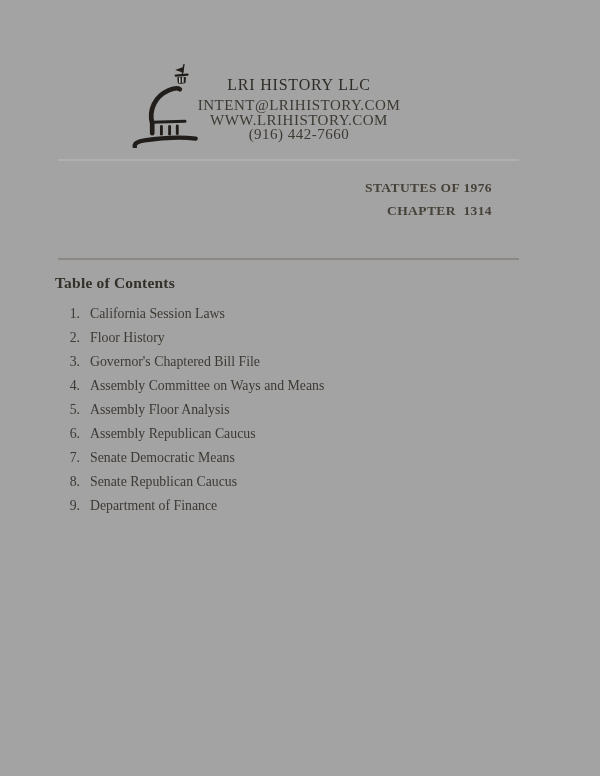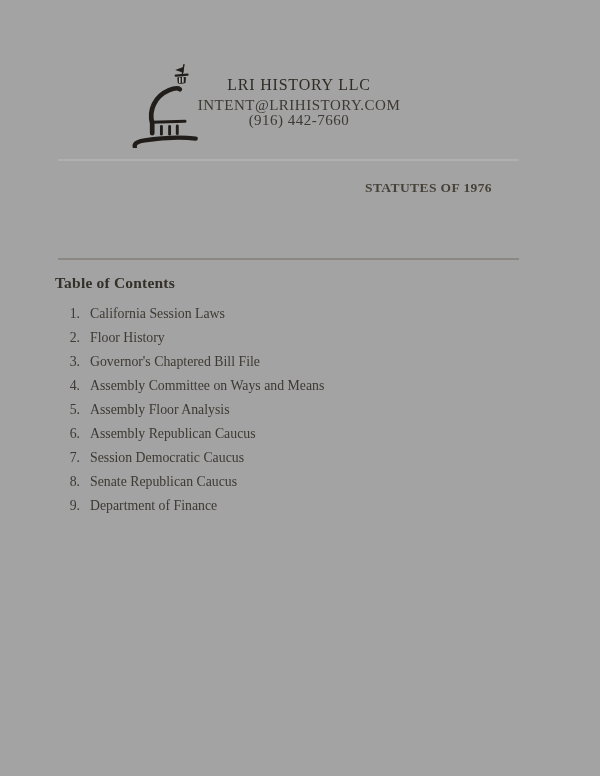--- a/index.html
+++ b/index.html
@@ -122,28 +122,30 @@
         <path d="M29.5,65 L29.5,72.5" stroke-width="2.8"></path>
         <path d="M37.5,65 L37.5,72.5" stroke-width="2.8"></path>
         <path d="M45,64.5 L45,72" stroke-width="2.8"></path>
 
         <path d="M3.5,85 C2.5,81.5 7,79.5 13,78.6 C30,76 48,75.2 63,76.8" stroke-width="4.2"></path>
       </svg>
     </div>
     <div class="letterhead-text">
       <div class="company-name">LRI HISTORY LLC</div>
       <div class="contact-line">INTENT@LRIHISTORY.COM</div>
+      <div class="contact-line">WWW.LRIHISTORY.COM</div>
       <div class="contact-line">(916) 442-7660</div>
     </div>
   </header>
 
   <div class="rule rule-top"></div>
 
   <section class="reference">
     <div>STATUTES OF 1976</div>
+    <div>CHAPTER  1314</div>
   </section>
 
   <div class="rule rule-bottom"></div>
 
   <main>
     <h1 class="toc-title">Table of Contents</h1>
     <ol class="toc-list">
       <li>
         <span class="toc-num">1.</span>
         <span class="toc-label">California Session Laws</span>
@@ -163,21 +165,21 @@
       <li>
         <span class="toc-num">5.</span>
         <span class="toc-label">Assembly Floor Analysis</span>
       </li>
       <li>
         <span class="toc-num">6.</span>
         <span class="toc-label">Assembly Republican Caucus</span>
       </li>
       <li>
         <span class="toc-num">7.</span>
-        <span class="toc-label">Session Democratic Caucus</span>
+        <span class="toc-label">Senate Democratic Means</span>
       </li>
       <li>
         <span class="toc-num">8.</span>
         <span class="toc-label">Senate Republican Caucus</span>
       </li>
       <li>
         <span class="toc-num">9.</span>
         <span class="toc-label">Department of Finance</span>
       </li>
     </ol>

